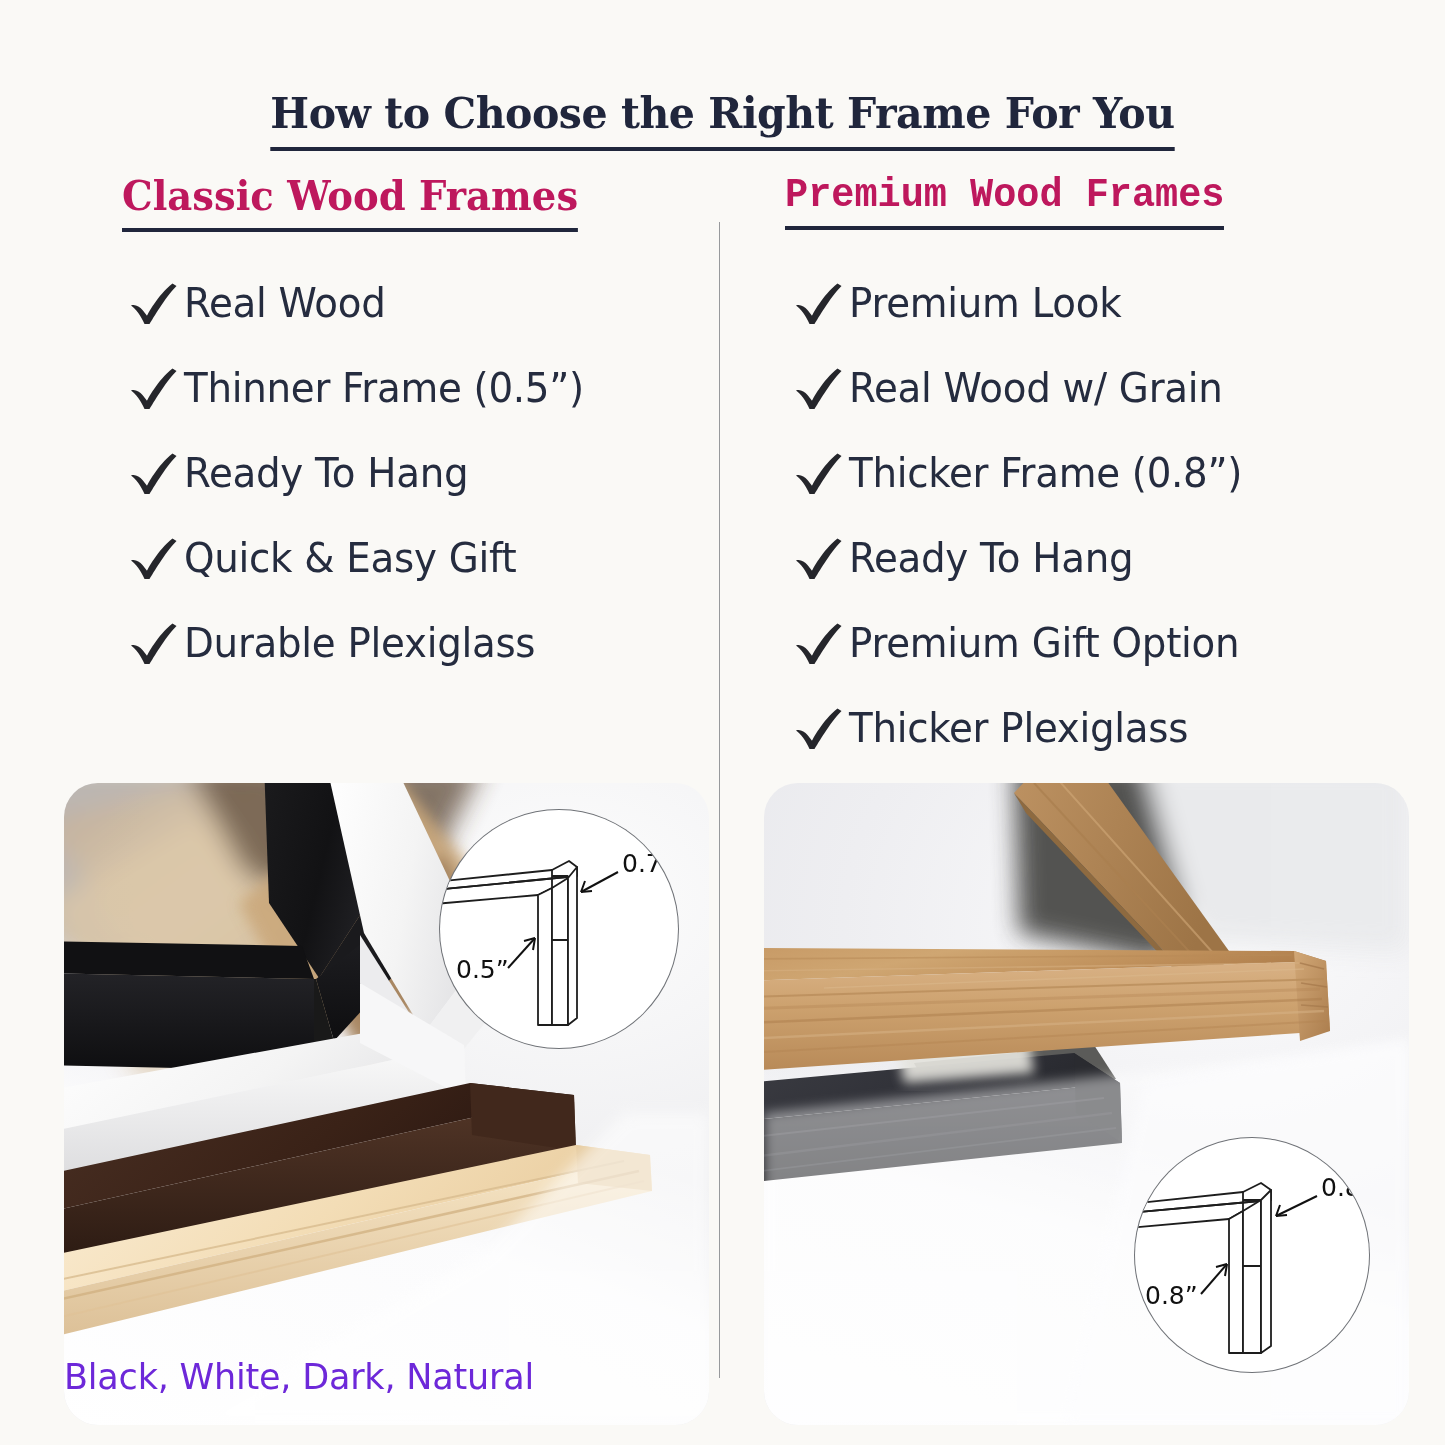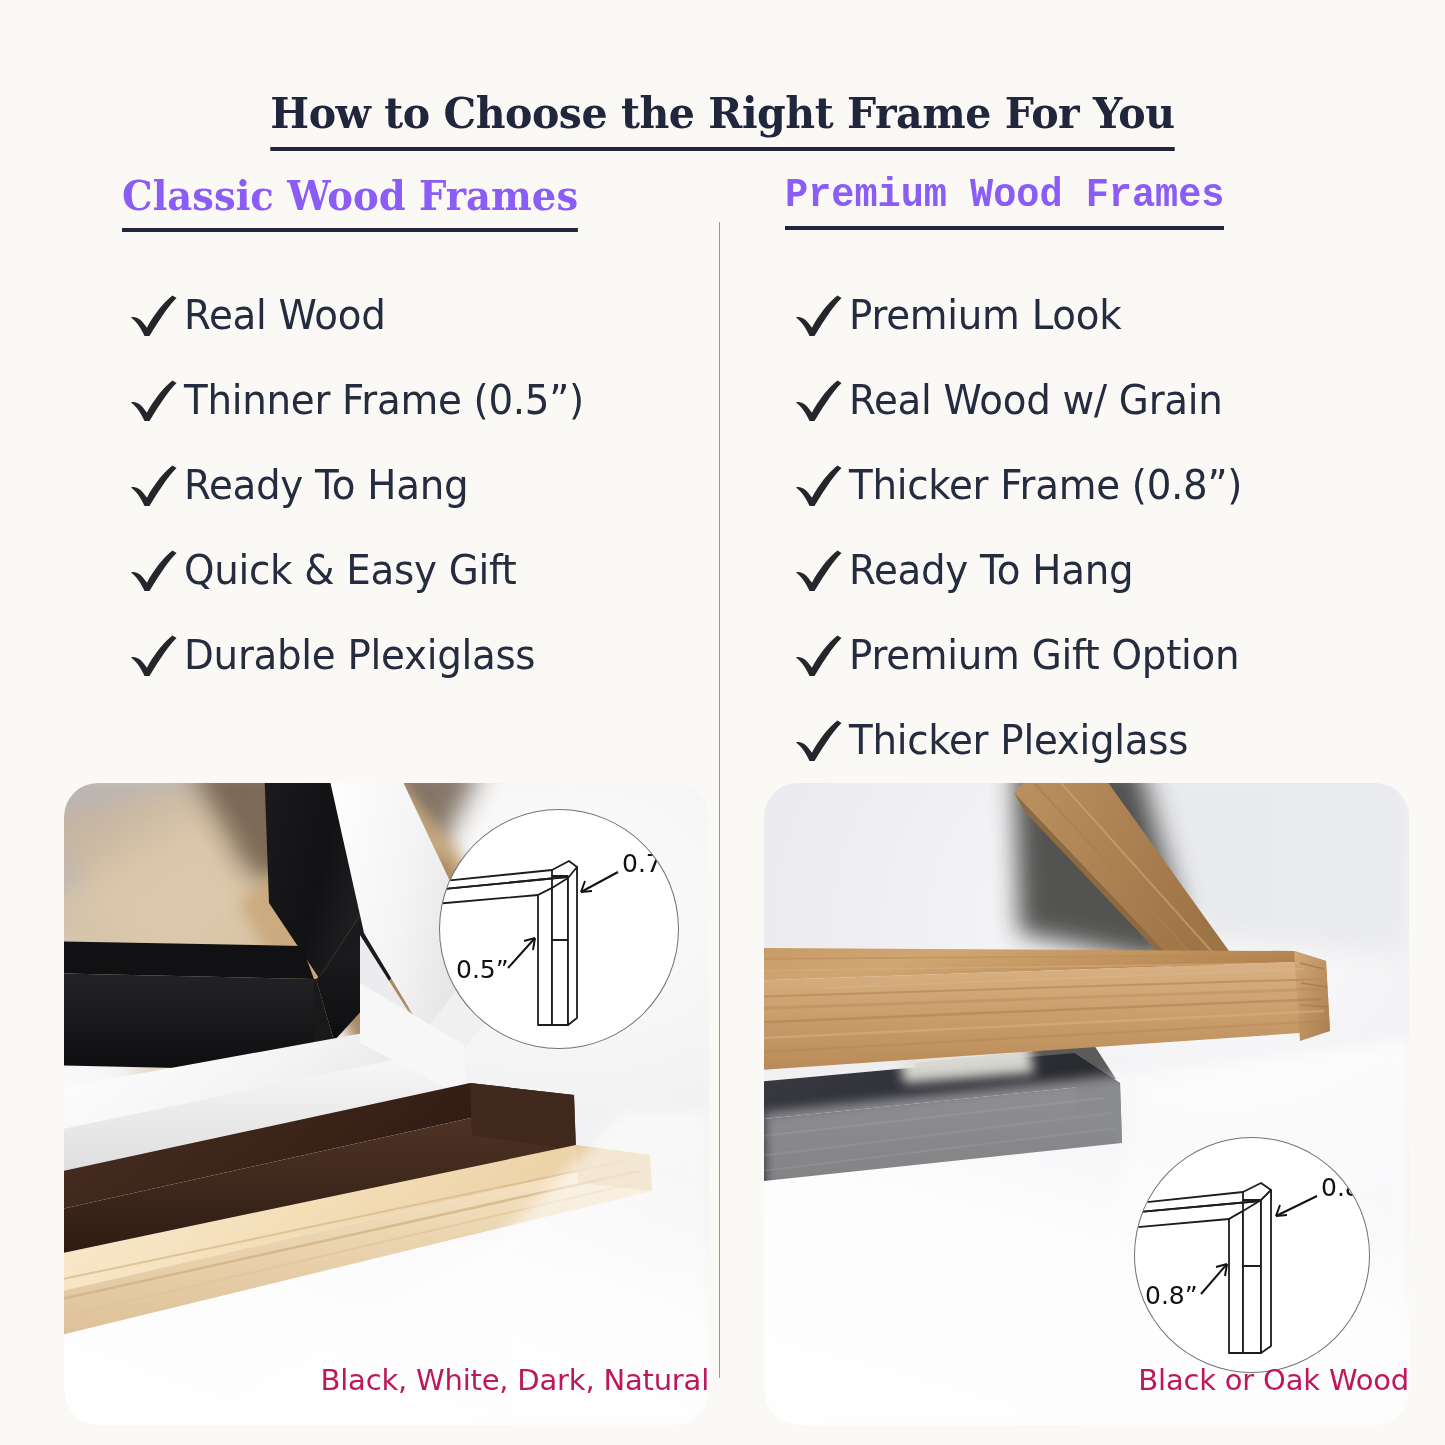--- a/index.html
+++ b/index.html
@@ -31,21 +31,21 @@
     transform-origin:center;
   }
 
   
   .col-head{
     position:absolute;
     top:172px;
     font-family:"DejaVu Serif", serif;
     font-weight:bold;
     font-size:41px;
-    color:#8b5cf6;
+    color:#be185d;
     white-space:nowrap;
   }
   .col-head .tx{
     display:inline-block;
     border-bottom:4px solid #20263c;
     padding-bottom:8px;
     transform:scaleX(0.94);
     transform-origin:left center;
   }
   .col-head.right .tx{ transform-origin:left center; }
@@ -56,21 +56,21 @@
   .divider{
     position:absolute;
     left:719px; top:222px;
     width:1px; height:1156px;
     background:#97999c;
   }
 
   
   .list{
     position:absolute;
-    top:272px;
+    top:260px;
   }
   .list.left { left:128px; }
   .list.right{ left:793px; }
 
   .item{
     height:85px;
     display:flex;
     align-items:center;
     white-space:nowrap;
   }
@@ -127,24 +127,24 @@
     position:absolute; inset:0;
     background:linear-gradient(196deg, rgba(255,255,255,0) 52%, rgba(253,253,254,.9) 66%, #fefeff 100%);
   }
 
   .photo-svg{ position:absolute; inset:0; width:100%; height:100%; }
 
   
   .caption{
     position:absolute;
     left:0; right:0; bottom:28px;
-    text-align:right;
+    text-align:left;
     font-family:"DejaVu Sans", sans-serif;
-    font-size:29px;
-    color:#be185d;
+    font-size:35px;
+    color:#6d28d9;
     letter-spacing:-0.2px;
     z-index:6;
     white-space:nowrap;
   }
 
   
   .diagram{
     position:absolute;
     border-radius:50%;
     background:#ffffff;
@@ -542,14 +542,13 @@
       <text x="186" y="58" font-family="DejaVu Sans, sans-serif" font-size="25" fill="#111">0.8”</text>
 
       <g stroke="#111" stroke-width="2" fill="none">
         <path d="M66,156 L92,126"></path>
         <path d="M92,126 L81,129 M92,126 L90,138"></path>
       </g>
       <text x="10" y="166" font-family="DejaVu Sans, sans-serif" font-size="25" fill="#111">0.8”</text>
     </svg>
   </div>
 
-  <div class="caption">Black or Oak Wood</div>
 </div>
 
 </body></html>

